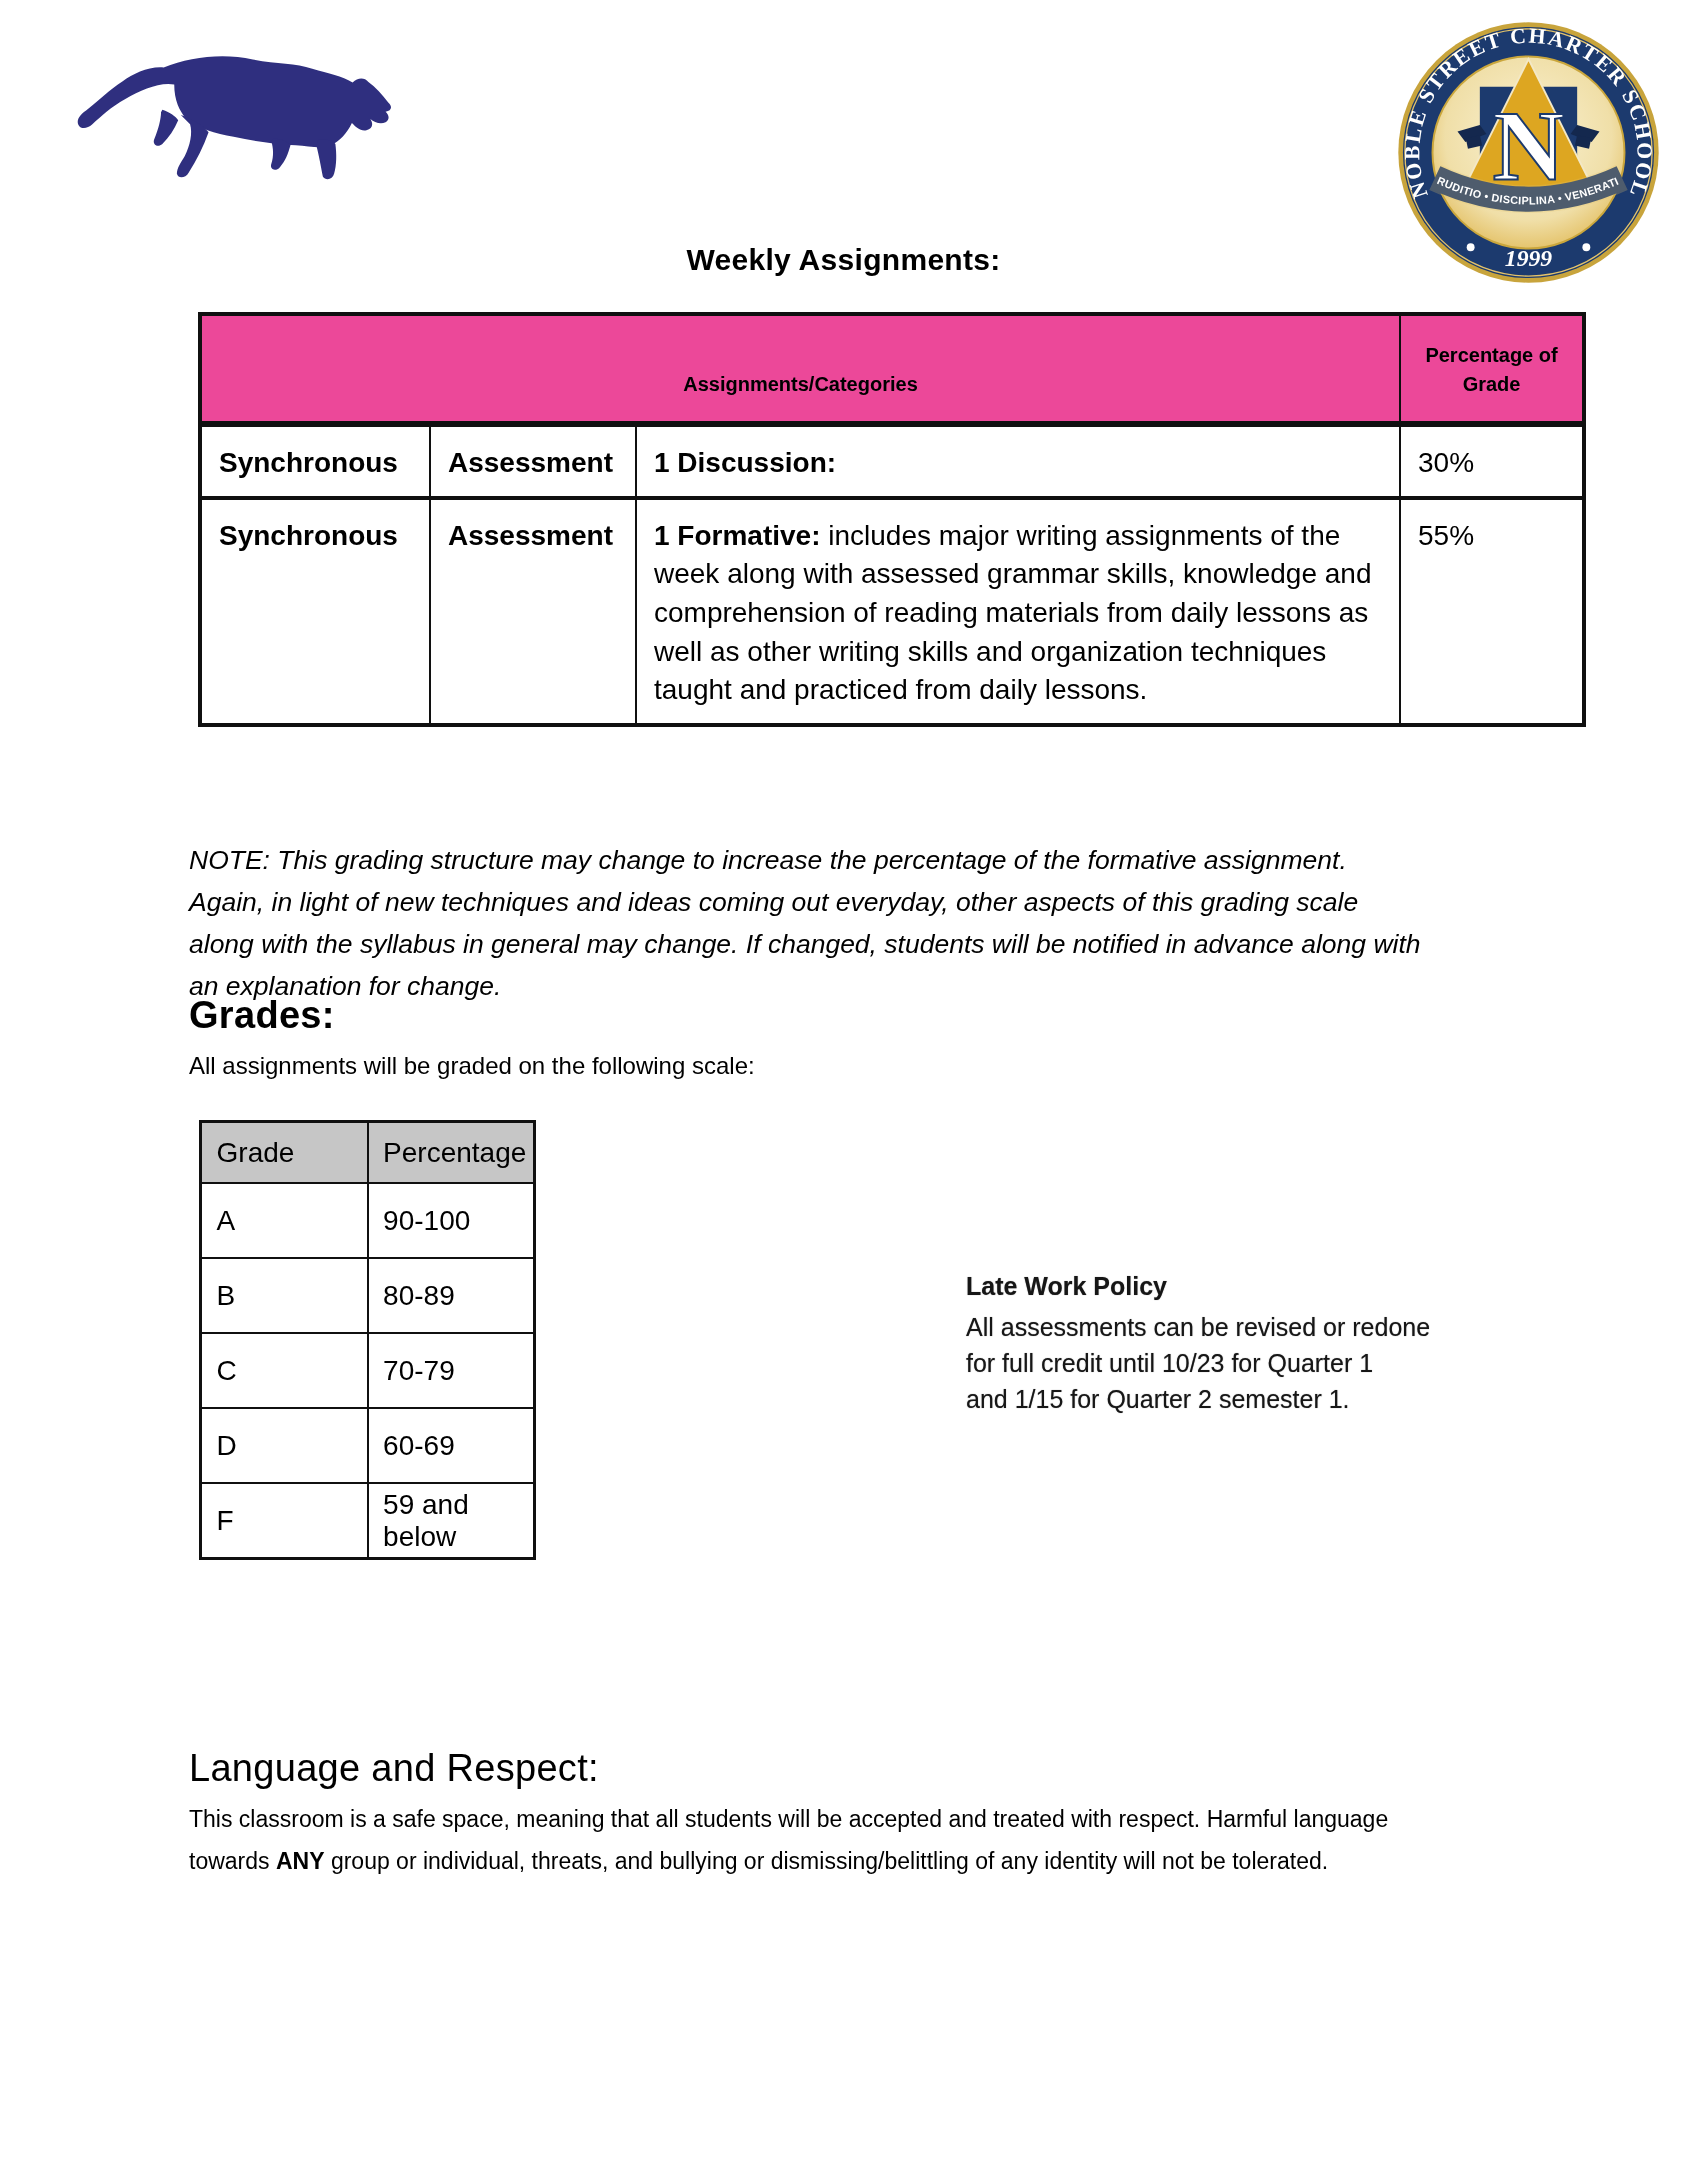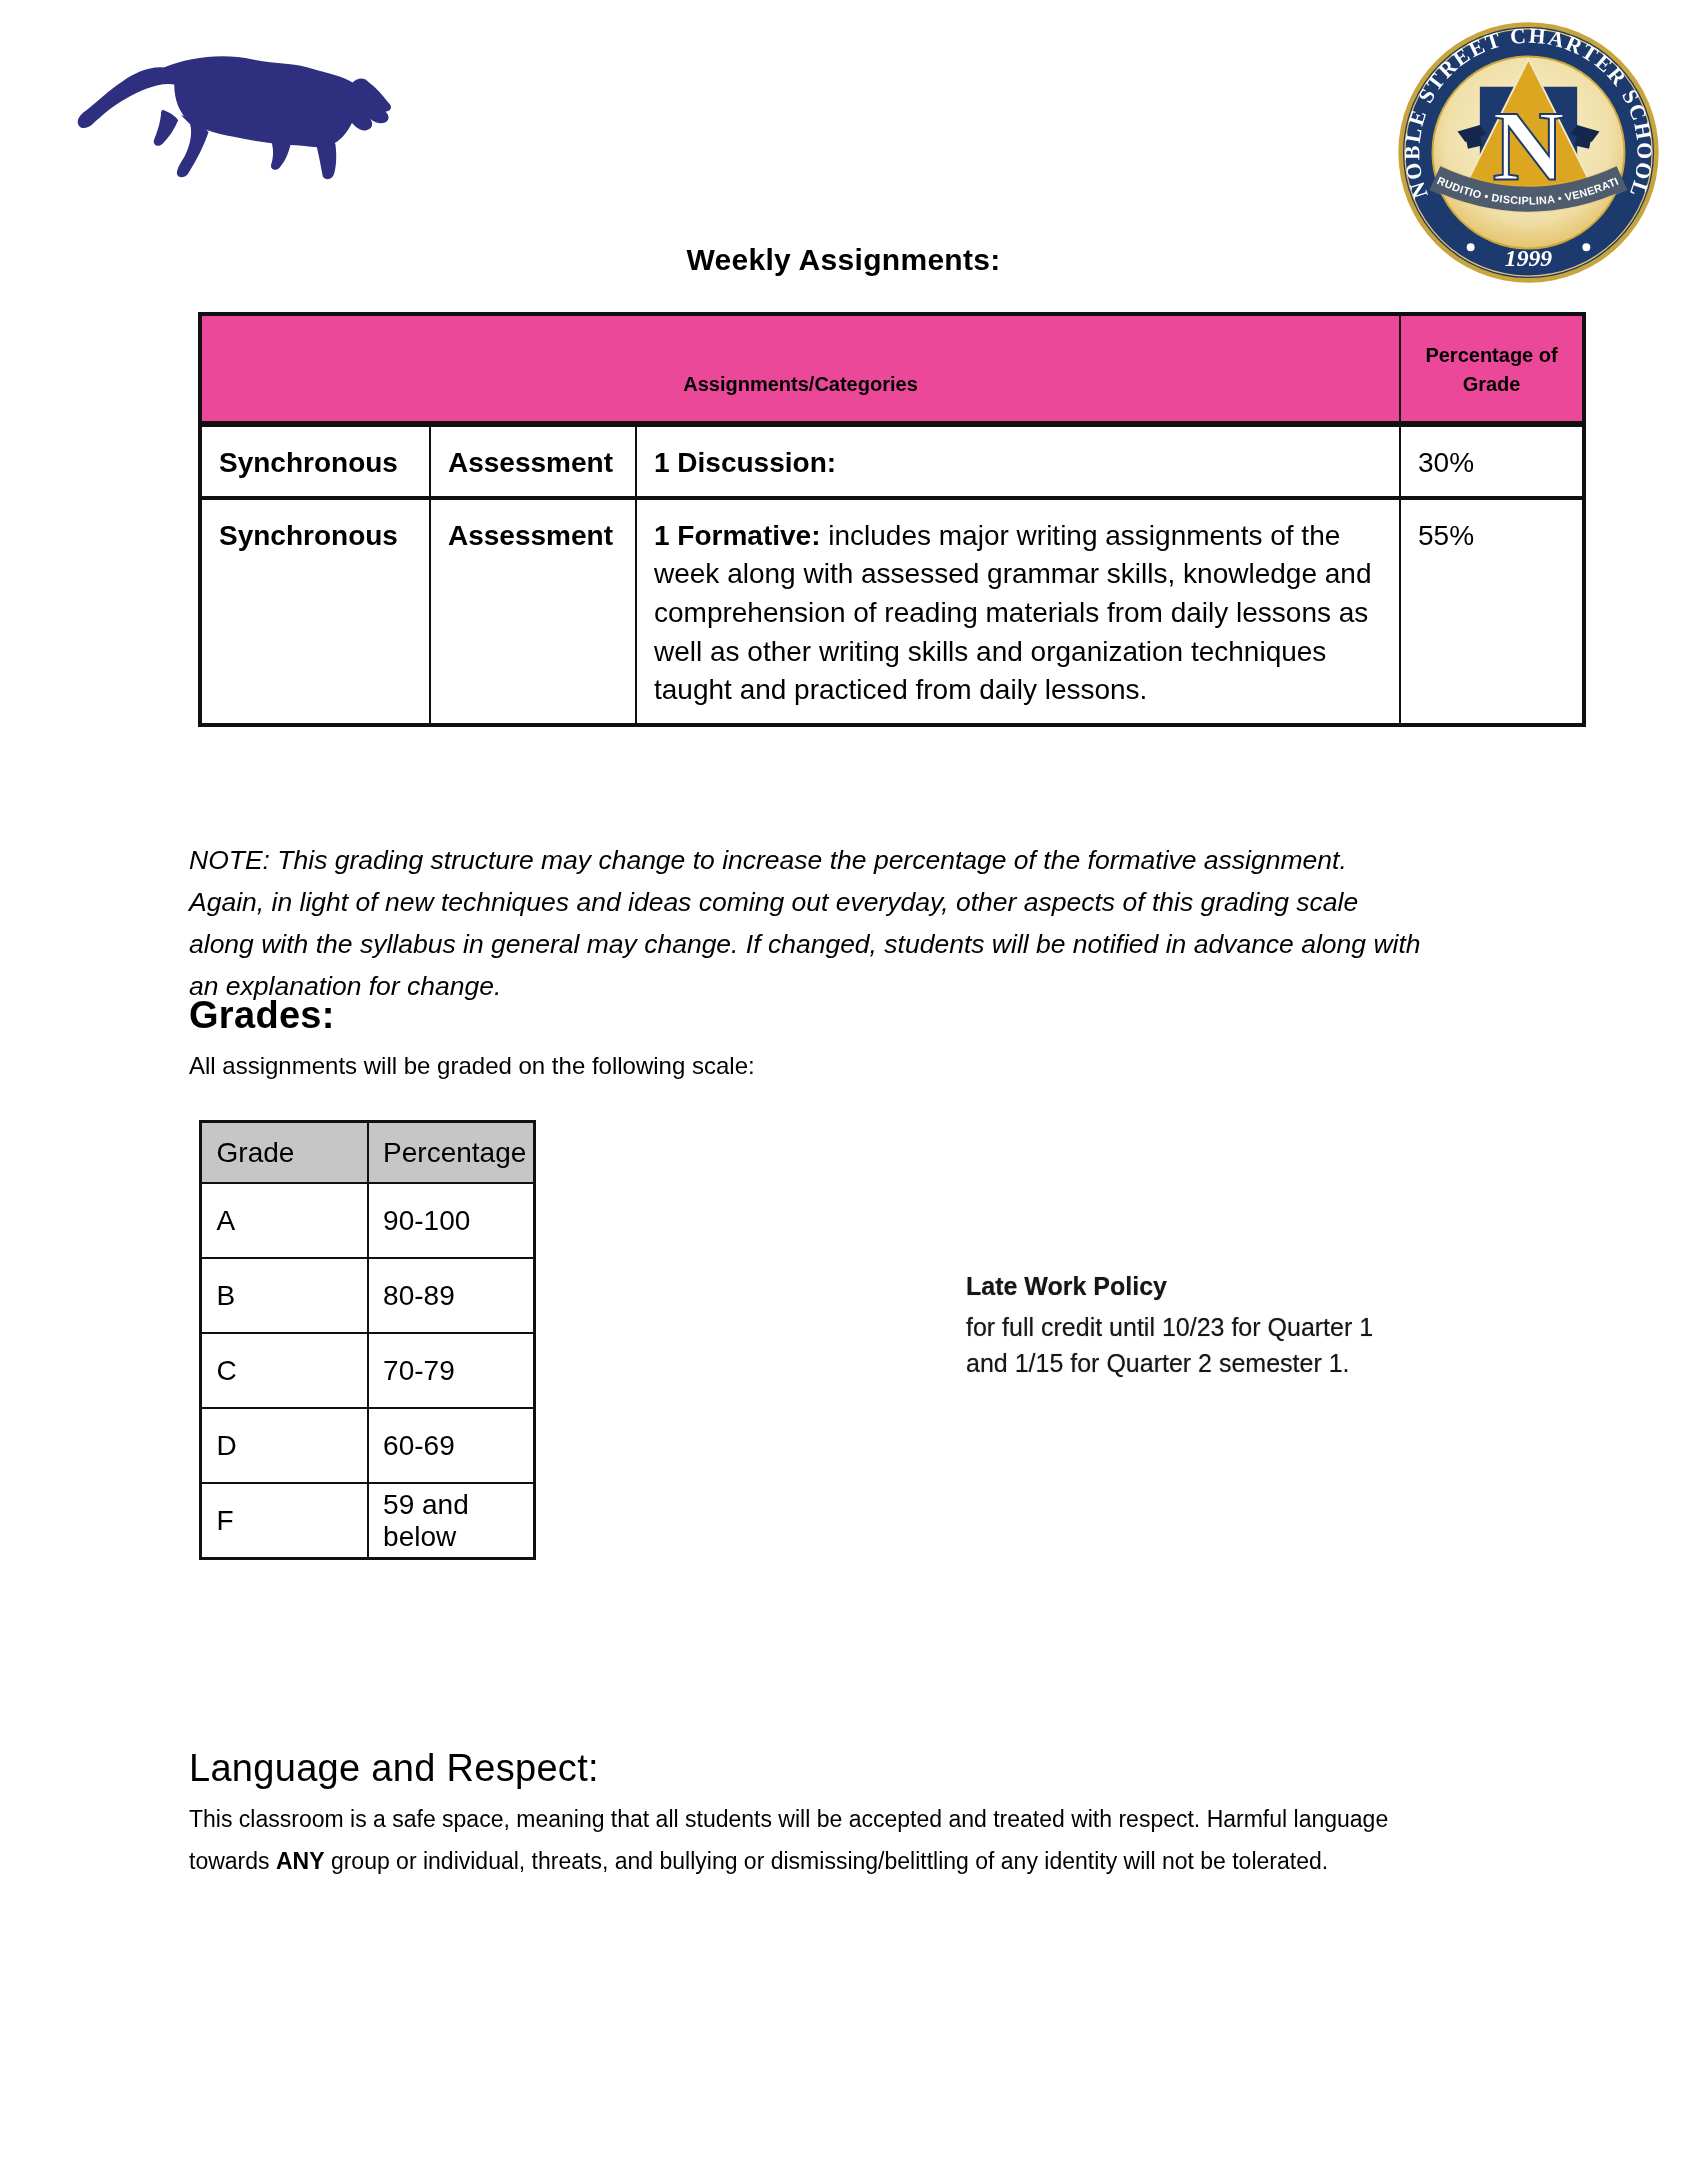--- a/index.html
+++ b/index.html
@@ -223,19 +223,20 @@
     </tr>
     <tr>
       <td>F</td>
       <td>59 and below</td>
     </tr>
   </tbody>
 </table>
 
 <div class="abs latework">
   <div class="lw-title">Late Work Policy</div>
+  <div>All assessments can be revised or redone</div>
   <div>for full credit until 10/23 for Quarter 1</div>
   <div>and 1/15 for Quarter 2 semester 1.</div>
 </div>
 
 <div class="abs sec-heading lang-heading">Language and Respect:</div>
 <div class="abs lang-body"><span>This classroom is a safe space, meaning that all students will be accepted and treated with respect. Harmful language towards </span><span class="b">ANY</span><span> group or individual, threats, and bullying or dismissing/belittling of any identity will not be tolerated.</span></div>
 
 
 </body></html>

